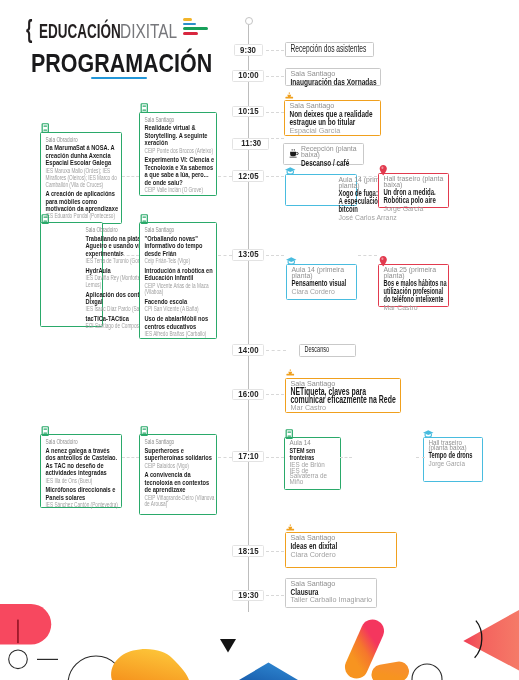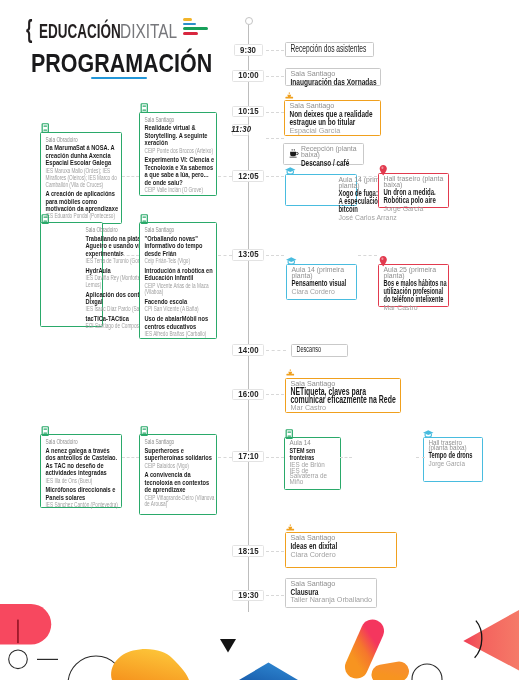--- a/index.html
+++ b/index.html
@@ -75,21 +75,21 @@
 <div class="tl-dot"></div>
 <div class="tl-time" style="left:233.7px;top:44.4px;width:29.5px;">
       <span>9:30</span>
     </div>
 <div class="tl-time" style="left:232.3px;top:70.2px;width:32.1px;">
       <span>10:00</span>
     </div>
 <div class="tl-time" style="left:232.3px;top:105.9px;width:32.1px;">
       <span>10:15</span>
     </div>
-<div class="tl-time" style="left:232.3px;top:124px;width:17px;font-style:italic;">
+<div class="tl-time" style="left:232.3px;top:138px;width:37px;">
       <span>11:30</span>
     </div>
 <div class="tl-time" style="left:232.3px;top:170.4px;width:32.1px;">
       <span>12:05</span>
     </div>
 <div class="tl-time" style="left:232.3px;top:249.2px;width:32.1px;">
       <span>13:05</span>
     </div>
 <div class="tl-time" style="left:232.3px;top:344.4px;width:32.1px;">
       <span>14:00</span>
@@ -327,21 +327,21 @@
   <svg class="pin" viewBox="0 0 24 24" fill="none">
         <path d="M12 1.8c-3.8 0-6.9 3.1-6.9 6.9 0 5.0 6.9 13.4 6.9 13.4s6.9-8.4 6.9-13.4c0-3.8-3.1-6.9-6.9-6.9z" fill="#e23a4e"></path>
         <ellipse cx="10.4" cy="7.2" rx="2.0" ry="2.4" fill="#fff" opacity="0.45"></ellipse>
       </svg>
   <div class="inner" style="width:96.24px;transform:translate(4.5px,2.0px) scaleX(0.665);">
     <div class="room" style="font-size:6.90px">Aula 25 (primeira planta)</div>
     <div class="ttl" style="font-size:8.50px">Bos e malos hábitos na utilización profesional do teléfono intelixente</div>
     <div class="spk" style="font-size:6.90px">Mar Castro</div>
   </div>
 </div>
-<div class="card rcard" style="left:291px;top:344.0px;width:57px;height:12.5px;border-color:#c9c9c9;">
+<div class="card rcard" style="left:299px;top:344.0px;width:57px;height:12.5px;border-color:#c9c9c9;">
   <div class="inner" style="width:60.15px;transform:translate(4.5px,1.0px) scaleX(0.665);">
     <div class="ttl" style="white-space:nowrap;margin-top:0;font-size:8.30px;font-weight:normal">Descanso</div>
   </div>
 </div>
 <div class="card rcard" style="left:285.0px;top:377.5px;width:115.5px;height:35.5px;border-color:#f0a01e;">
   <svg class="pin" viewBox="0 0 24 24" fill="none">
         <rect x="11.1" y="2.2" width="1.8" height="4.2" rx="0.9" fill="#f0a01e"></rect>
         <path d="M8.2 7.0h7.6l-1.5 4.6h-4.6z" fill="#f0a01e"></path>
         <rect x="4.6" y="11.0" width="14.8" height="3.4" rx="1.1" fill="#f0a01e"></rect>
       </svg>
@@ -384,21 +384,21 @@
   <div class="inner" style="width:154.89px;transform:translate(4.5px,2.0px) scaleX(0.665);">
     <div class="room" style="font-size:7.20px">Sala Santiago</div>
     <div class="ttl" style="font-size:9.80px">Ideas en dixital</div>
     <div class="spk" style="font-size:7.20px">Clara Cordero</div>
   </div>
 </div>
 <div class="card rcard" style="left:284.5px;top:577.5px;width:92.0px;height:30.5px;border-color:#c9c9c9;">
   <div class="inner" style="width:126.32px;transform:translate(4.5px,2.0px) scaleX(0.665);">
     <div class="room" style="font-size:7.20px">Sala Santiago</div>
     <div class="ttl" style="font-size:9.80px">Clausura</div>
-    <div class="spk" style="font-size:7.20px">Taller Naranja Orballando</div>
+    <div class="spk" style="font-size:7.20px">Taller Carballo Imaginario</div>
   </div>
 </div>
 
 <div class="deco">
 <svg width="519" height="92" viewBox="0 0 519 92">
   <defs>
     <linearGradient id="gOrange" x1="0.15" y1="1" x2="0.7" y2="0">
       <stop offset="0" stop-color="#f6961f"></stop>
             <stop offset="1" stop-color="#fdc73a"></stop>
     </linearGradient>

